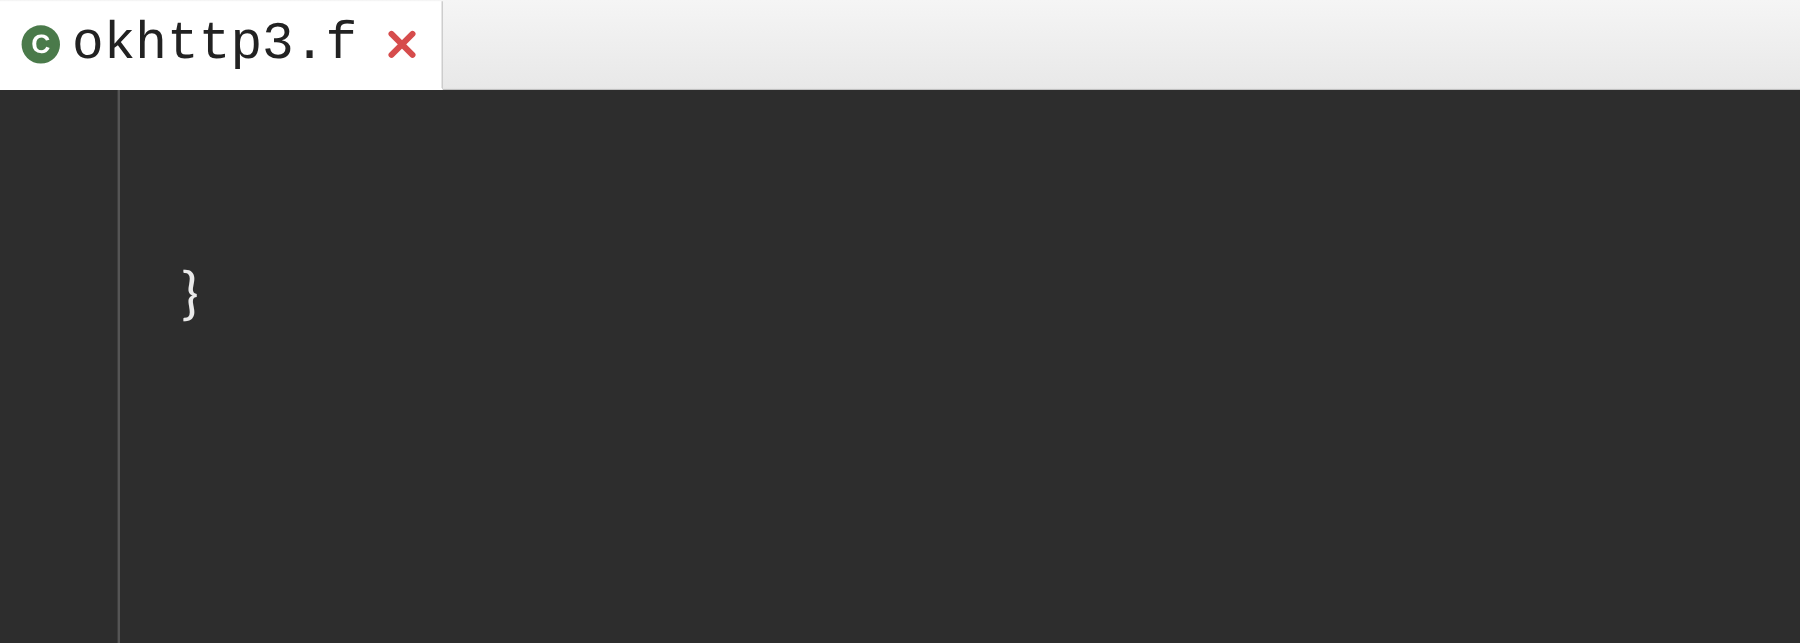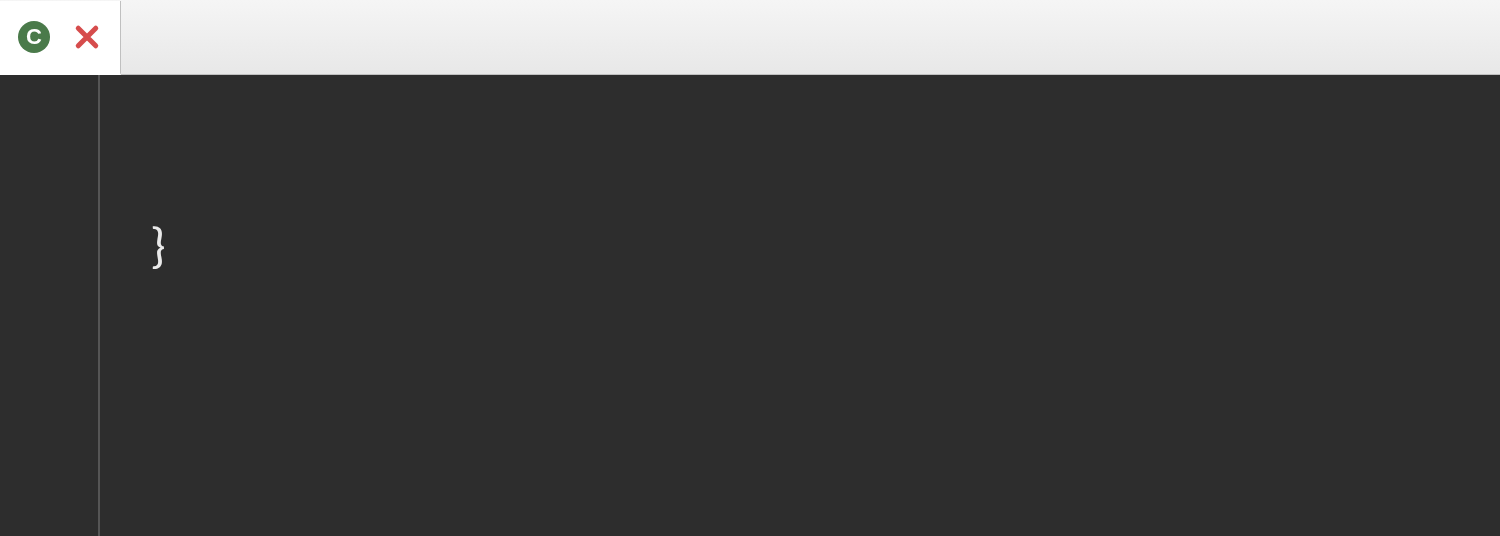--- a/index.html
+++ b/index.html
@@ -72,20 +72,21 @@
   .code .ln { display: block; height: 68px; }
   .punct { color: #eaeaea; }
   .i1 { padding-left: 0px; }
 </style>
 </head>
 <body>
 
 <div class="tab-bar">
   <div class="tab">
     <span class="tab-icon">C</span>
+    <span>okhttp3.f</span>
     <span class="tab-close">
       <svg viewBox="0 0 24 24" fill="none" stroke="#d64c4c" stroke-width="4" stroke-linecap="round">
         <path d="M5 5 L19 19 M19 5 L5 19"></path>
       </svg>
     </span>
   </div>
 </div>
 
 <div class="editor">
   <div class="gutter-sep"></div>

